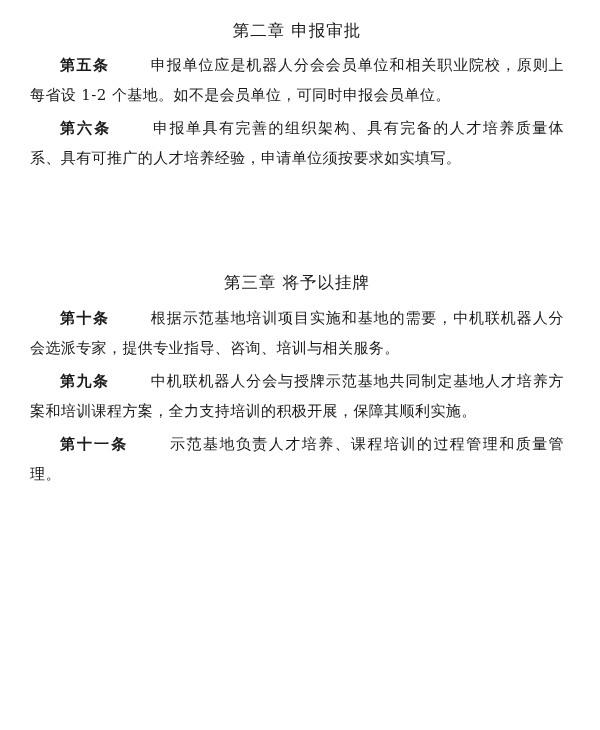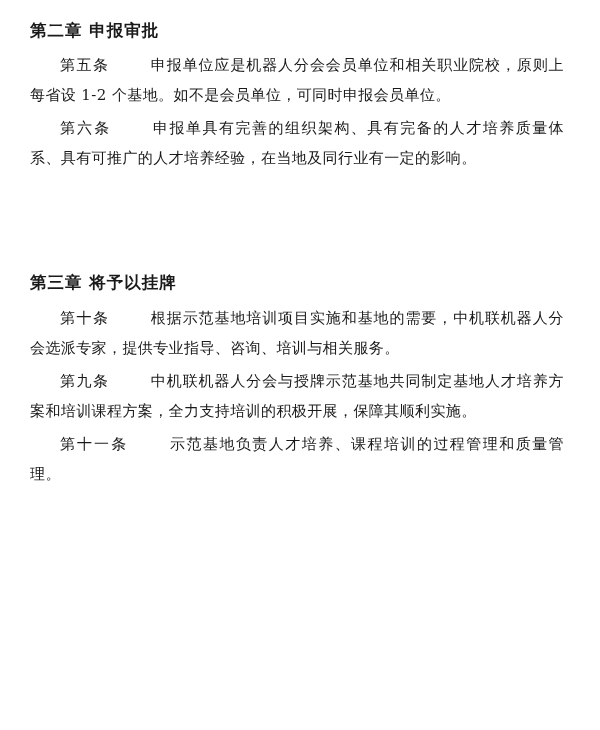--- a/index.html
+++ b/index.html
@@ -15,39 +15,39 @@
     overflow: hidden;
   }
   .page {
     width: 600px;
     height: 730px;
     box-sizing: border-box;
     padding: 10px 36px 0 30px;
     position: relative;
   }
   .chapter-heading {
-    text-align: left;
+    text-align: center;
     font-size: 16.5px;
-    font-weight: bold;
+    font-weight: normal;
     letter-spacing: 1px;
     margin: 0;
     padding: 6px 0 4px 0;
     line-height: 1.6;
   }
   .para {
     font-size: 15px;
     line-height: 2.0;
     text-align: justify;
     text-justify: inter-ideograph;
     margin: 0;
     padding: 2px 0 1px 0;
     text-indent: 2em;
   }
   .para .lead {
-    font-weight: normal;
+    font-weight: bold;
     letter-spacing: 1px;
   }
   .para .body-text {
     letter-spacing: 0.4px;
     margin-left: 36px;
   }
   .gap-block {
     height: 88px;
   }
   .section-two {
@@ -65,21 +65,21 @@
   <div class="section-two">
     <h2 class="chapter-heading">第二章  申报审批</h2>
 
     <p class="para">
       <span class="lead">第五条</span>
       <span class="body-text">申报单位应是机器人分会会员单位和相关职业院校，原则上每省设 1-2 个基地。如不是会员单位，可同时申报会员单位。</span>
     </p>
 
     <p class="para">
       <span class="lead">第六条</span>
-      <span class="body-text">申报单具有完善的组织架构、具有完备的人才培养质量体系、具有可推广的人才培养经验，在当地及同行业有一定的影响。</span>
+      <span class="body-text">申报单具有完善的组织架构、具有完备的人才培养质量体系、具有可推广的人才培养经验，申请单位须按要求如实填写。</span>
     </p>
 
 
   </div>
 
   <div class="gap-block"></div>
 
   <div class="section-three-head">
     <h2 class="chapter-heading">第三章  将予以挂牌</h2>
 

